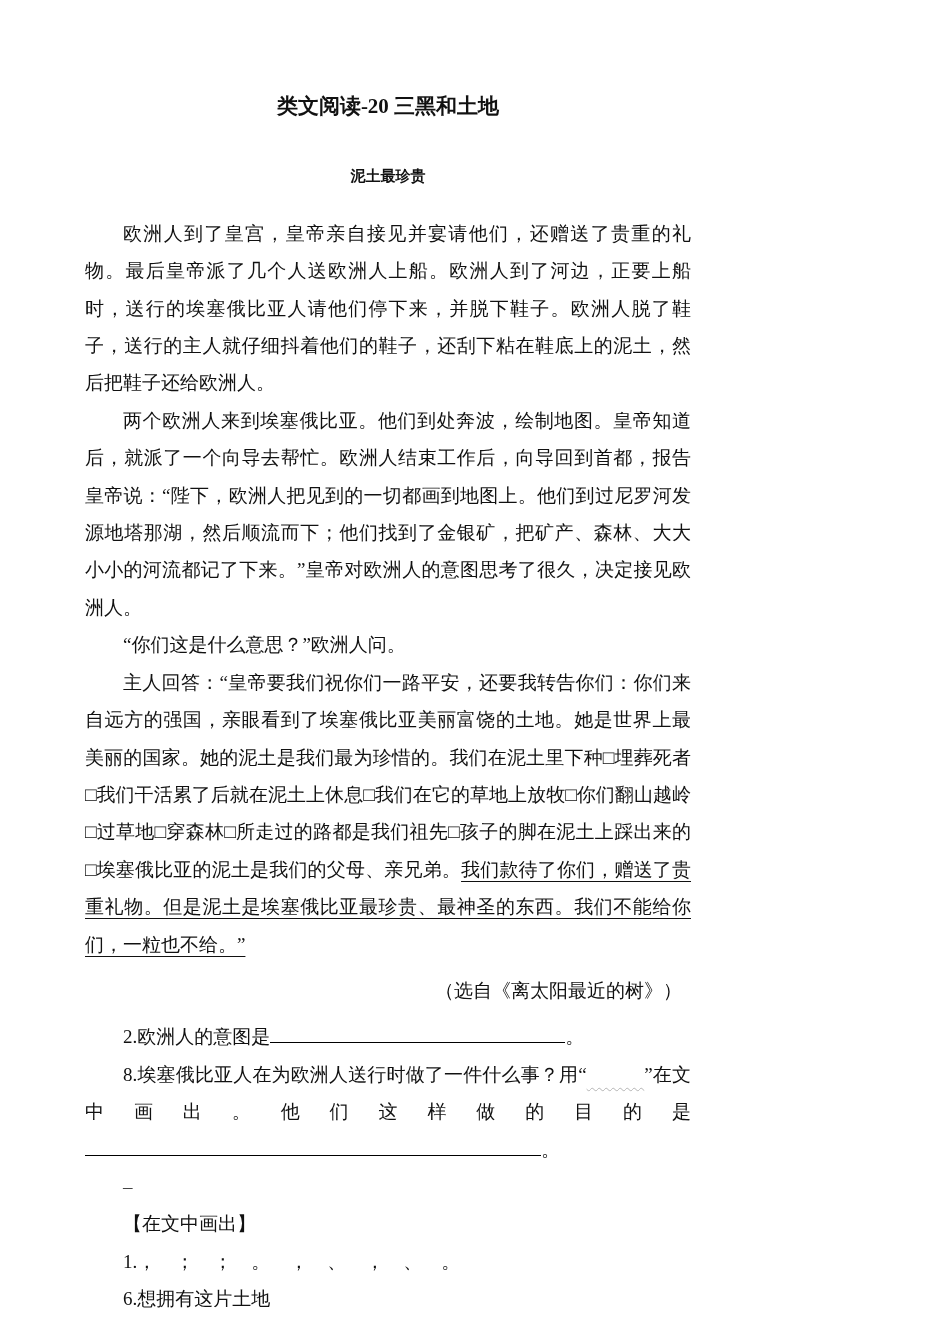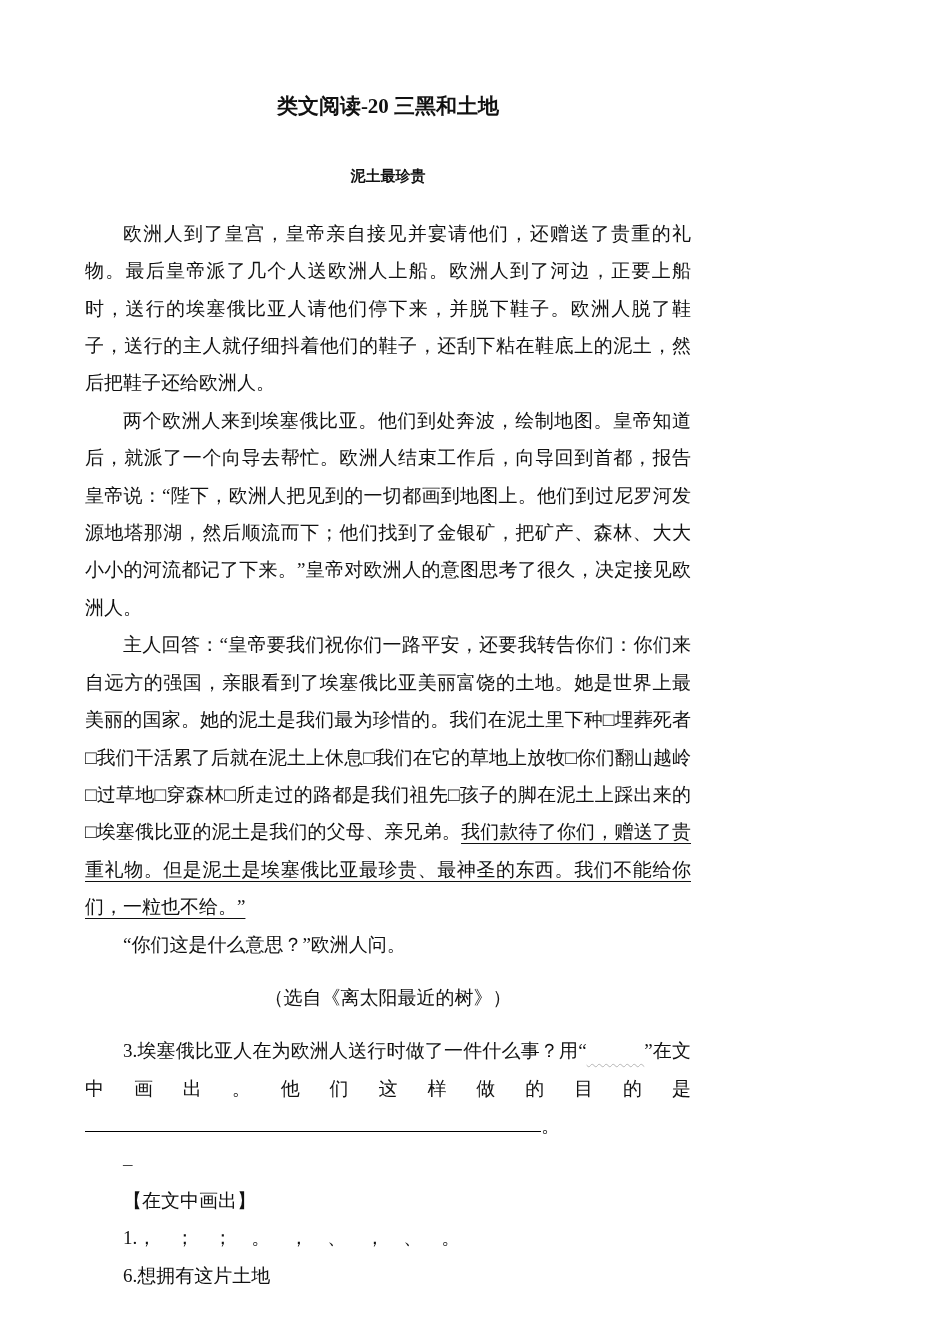--- a/index.html
+++ b/index.html
@@ -33,22 +33,22 @@
     font-size: 15px;
     font-weight: bold;
     line-height: 37.4px;
   }
   p.para {
     margin: 0;
     text-indent: 2em;
     text-align: justify;
   }
   .attribution {
-    margin: 16px;
-    text-align: center;
+    margin: 9px;
+    text-align: right;
     text-indent: 0;
   }
   .solid-underline {
     text-decoration: underline;
     text-decoration-thickness: 1px;
     text-underline-offset: 5px;
     text-decoration-skip-ink: none;
   }
   .blank {
     display: inline-block;
@@ -76,29 +76,30 @@
 <div class="page">
 
   <h1 class="title">类文阅读-20 三黑和土地</h1>
 
   <h2 class="subtitle">泥土最珍贵</h2>
 
   <p class="para">欧洲人到了皇宫，皇帝亲自接见并宴请他们，还赠送了贵重的礼物。最后皇帝派了几个人送欧洲人上船。欧洲人到了河边，正要上船时，送行的埃塞俄比亚人请他们停下来，并脱下鞋子。欧洲人脱了鞋子，送行的主人就仔细抖着他们的鞋子，还刮下粘在鞋底上的泥土，然后把鞋子还给欧洲人。</p>
 
   <p class="para">两个欧洲人来到埃塞俄比亚。他们到处奔波，绘制地图。皇帝知道后，就派了一个向导去帮忙。欧洲人结束工作后，向导回到首都，报告皇帝说：“陛下，欧洲人把见到的一切都画到地图上。他们到过尼罗河发源地塔那湖，然后顺流而下；他们找到了金银矿，把矿产、森林、大大小小的河流都记了下来。”皇帝对欧洲人的意图思考了很久，决定接见欧洲人。</p>
 
+  <p class="para">“你们这是什么意思？”欧洲人问。</p>
+
   <p class="para"><span>主人回答：“皇帝要我们祝你们一路平安，还要我转告你们：你们来自远方的强国，亲眼看到了埃塞俄比亚美丽富饶的土地。她是世界上最美丽的国家。她的泥土是我们最为珍惜的。我们在泥土里下种□埋葬死者□我们干活累了后就在泥土上休息□我们在它的草地上放牧□你们翻山越岭□过草地□穿森林□所走过的路都是我们祖先□孩子的脚在泥土上踩出来的□埃塞俄比亚的泥土是我们的父母、亲兄弟。</span><span class="solid-underline">我们款待了你们，赠送了贵重礼物。但是泥土是埃塞俄比亚最珍贵、最神圣的东西。我们不能给你们，一粒也不给。”</span></p>
-
-  <p class="para">“你们这是什么意思？”欧洲人问。</p>
 
   <p class="attribution">（选自《离太阳最近的树》）</p>
 
 
+  <p class="para"><span>2.欧洲人的意图是</span><span class="blank blank-q2"></span><span>。</span></p>
 
-  <p class="para"><span>3.埃塞俄比亚人在为欧洲人送行时做了一件什么事？用“</span><span class="wavy">　　　</span><span>”在文中画出。他们这样做的目的是</span><span class="blank blank-q3"></span><span>。</span></p>
+  <p class="para"><span>8.埃塞俄比亚人在为欧洲人送行时做了一件什么事？用“</span><span class="wavy">　　　</span><span>”在文中画出。他们这样做的目的是</span><span class="blank blank-q3"></span><span>。</span></p>
 
 
   <p class="dash-line">–</p>
 
   <p class="para">【在文中画出】</p>
 
   <p class="para">1.，　；　；　。　，　、　，　、　。</p>
 
   <p class="para">6.想拥有这片土地</p>
 

